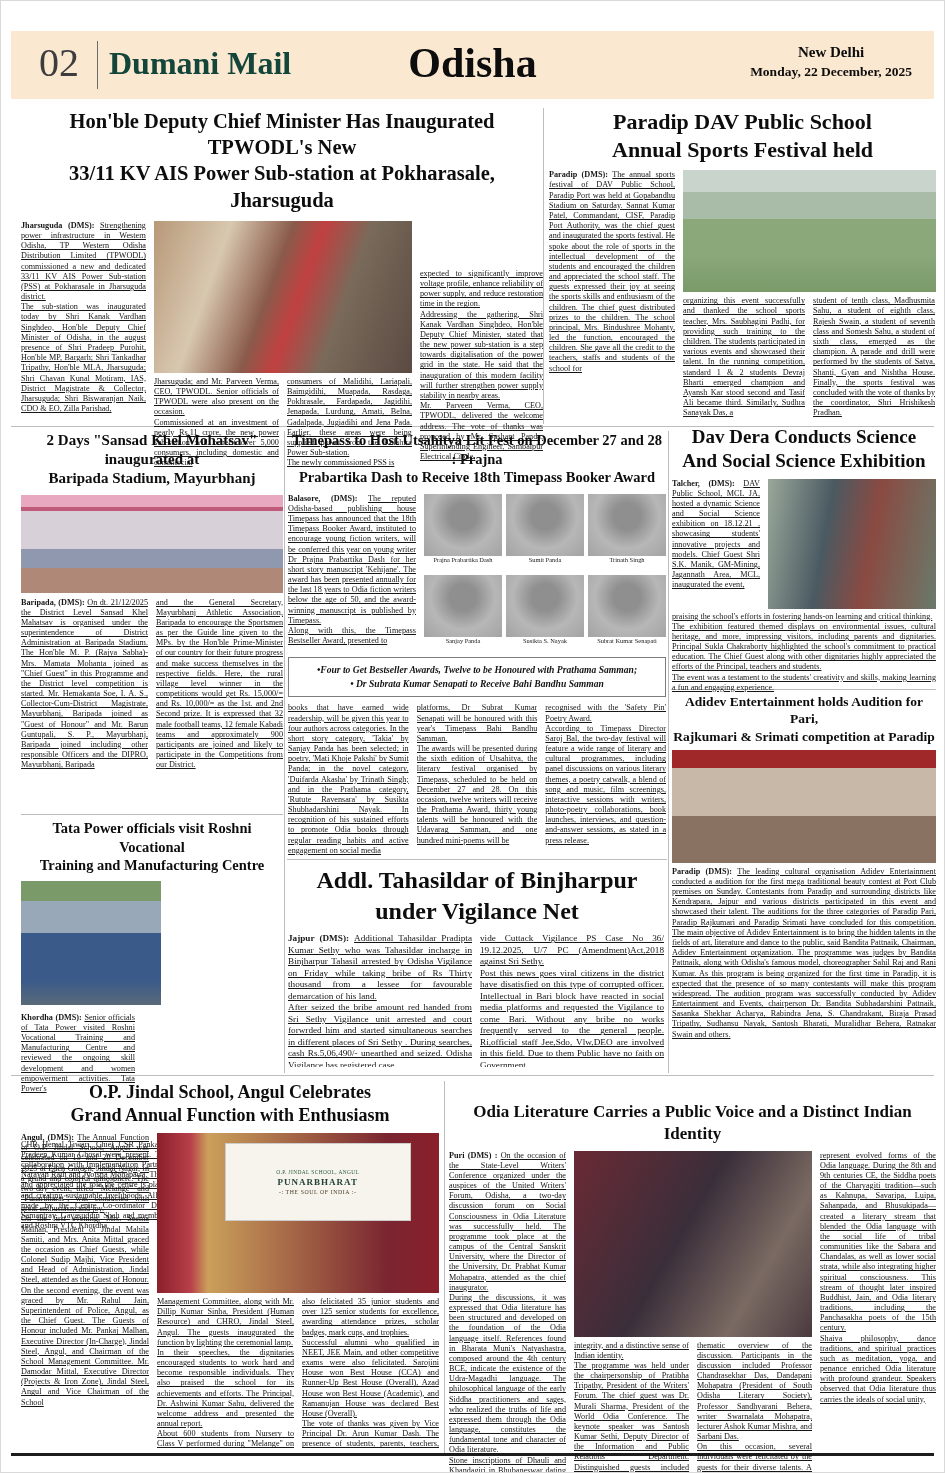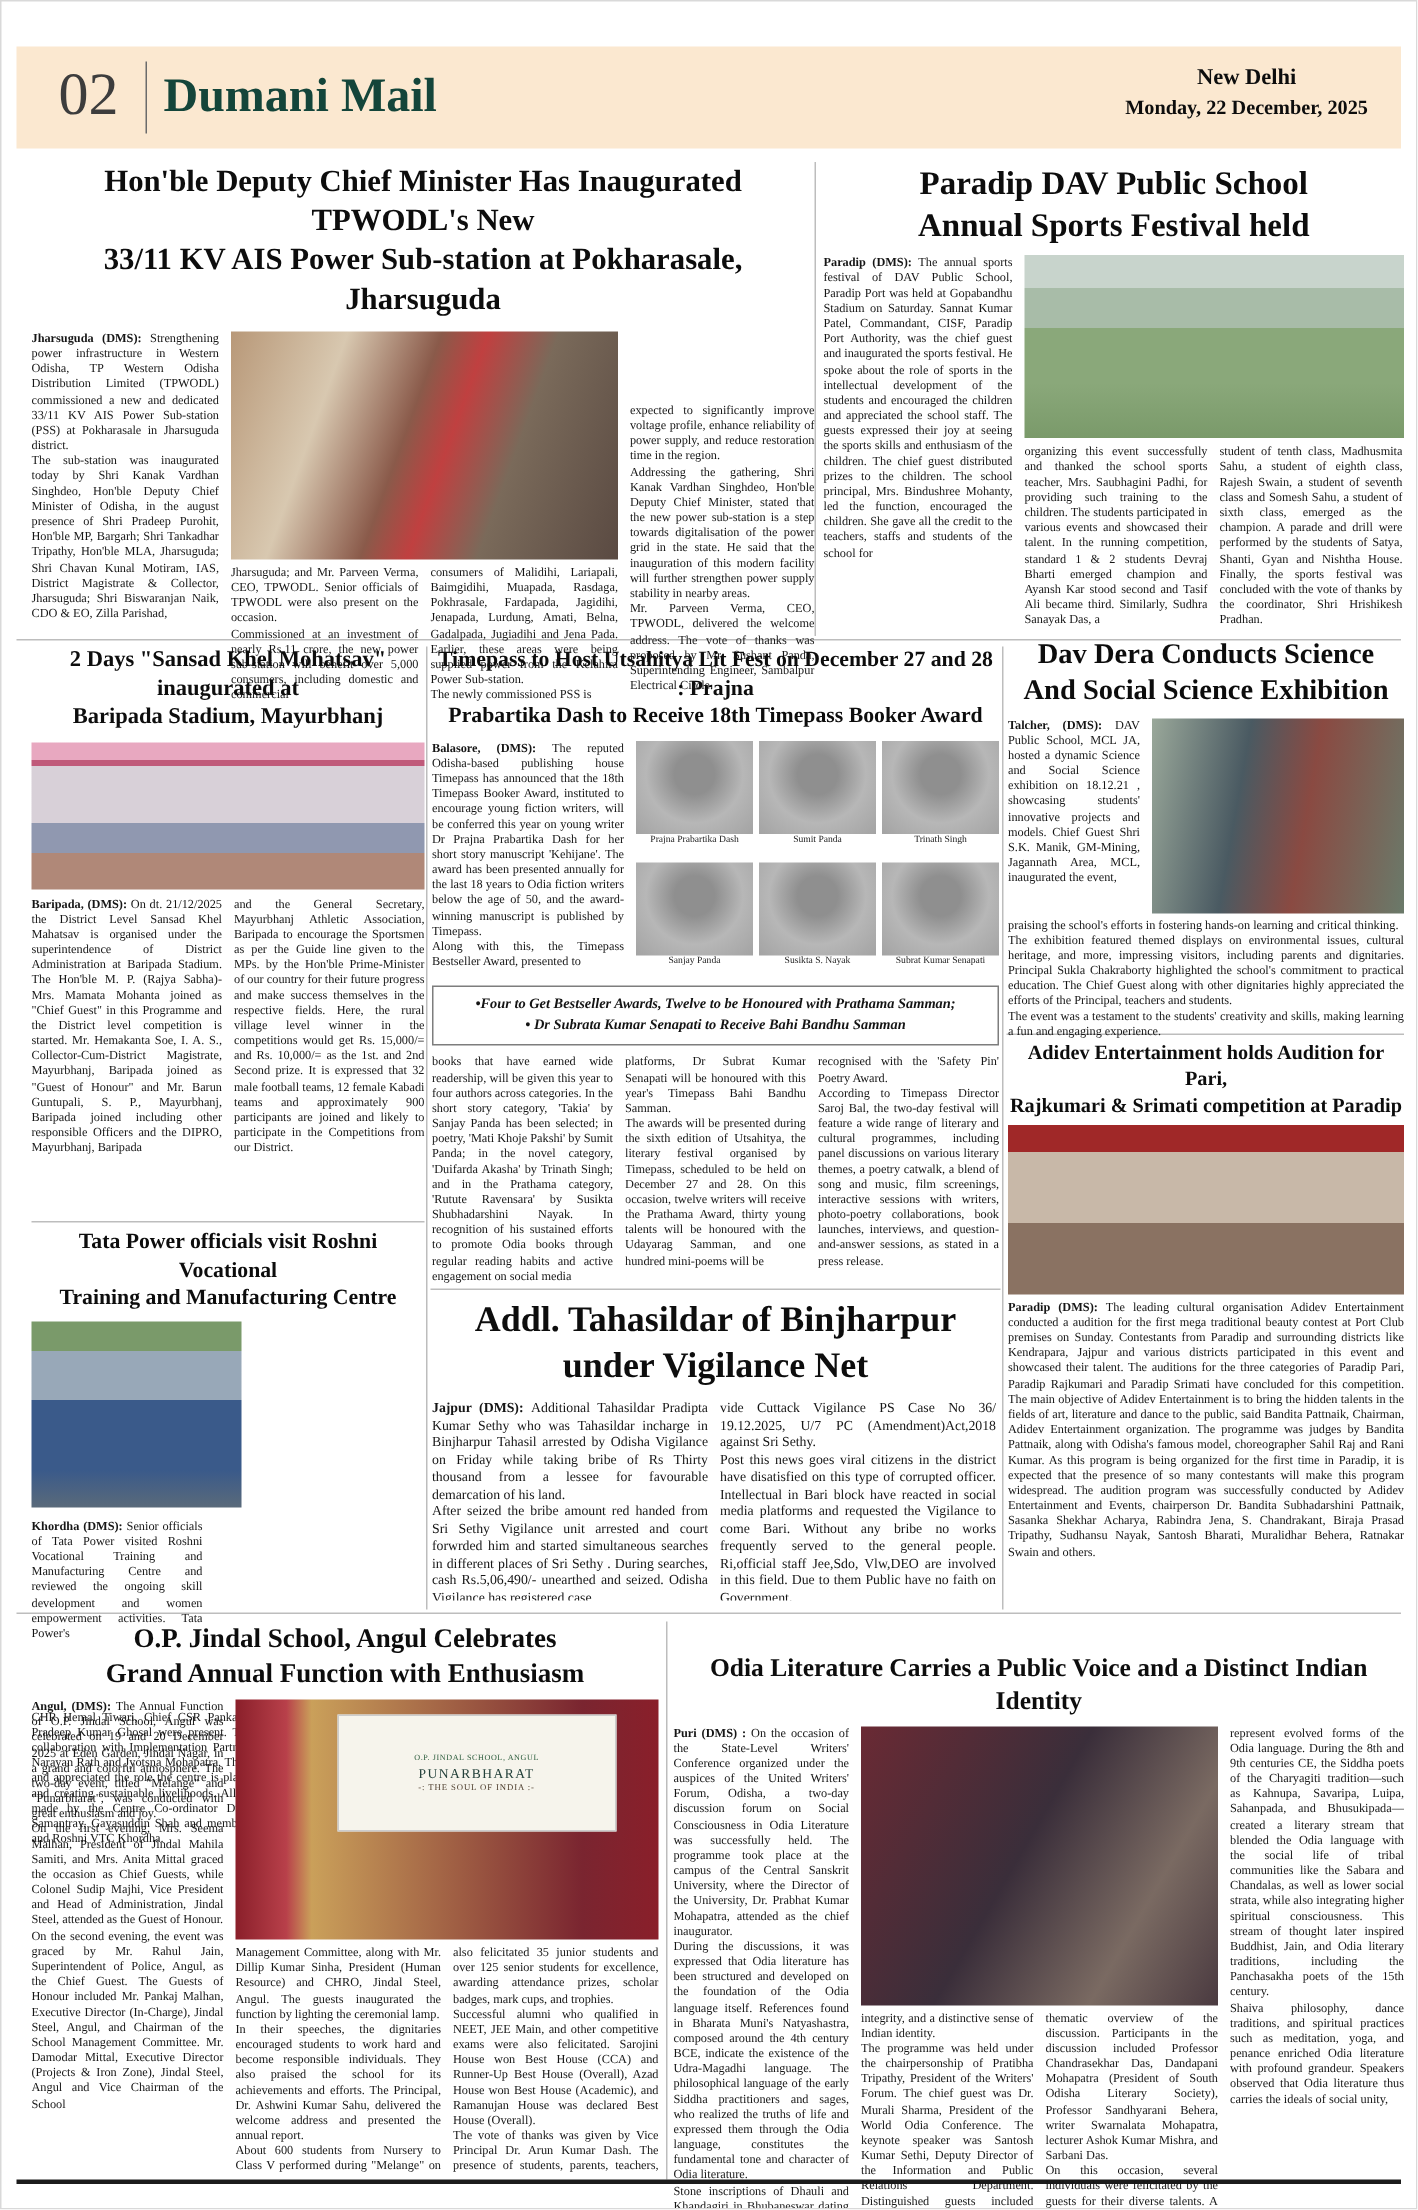--- a/index.html
+++ b/index.html
@@ -13,49 +13,50 @@
   .paper{position:absolute;left:98px;top:14px;font-size:32px;font-weight:bold;color:#14453a;}
   .section{position:absolute;left:0;right:0;top:8px;text-align:center;font-size:42px;font-weight:bold;color:#0d0d0d;}
   .mright{position:absolute;right:22px;top:12px;text-align:center;font-weight:bold;color:#0d0d0d;}
   .mcity{font-size:15px;line-height:1.3;}
   .mdate{font-size:13.5px;line-height:1.4;}
   
   .art{position:absolute;}
   .hl{font-weight:bold;text-align:center;white-space:pre-line;color:#0d0d0d;line-height:1.28;}
   .row{display:flex;gap:8px;}
   .bcol{font-size:8.2px;line-height:1.24;text-align:justify;color:#161616;overflow:hidden;}
-  .bt{white-space:pre-line;}
+  .bt{white-space:pre-line;text-decoration:underline;}
   .dl{font-weight:bold;}
   .photo{position:relative;overflow:hidden;background:#bbb;}
   .vr{position:absolute;width:1px;background:#bdbdbd;}
   .hr{position:absolute;height:1px;background:#bdbdbd;}
   .hrdark{position:absolute;height:3px;background:#1c1c1c;}
   
   .pgrid{display:grid;grid-template-columns:repeat(3,1fr);gap:4px;}
   .pcell{display:flex;flex-direction:column;}
   .pimg{height:62px;background:radial-gradient(circle at 50% 36%, #8f8f8f 0 24%, #b7b7b7 58%, #a3a3a3);}
   .pcap{font-size:6.4px;text-align:center;color:#222;line-height:1.3;height:9px;overflow:hidden;}
   
   .callout{border:1.5px solid #7d7d7d;padding:5px 8px;text-align:center;font-style:italic;font-weight:bold;font-size:9.6px;line-height:1.5;background:#fff;}
   
   .banner{position:absolute;left:24%;right:10%;top:6%;height:48%;background:#f6f4ec;border:1px solid #ccc;
           display:flex;flex-direction:column;align-items:center;justify-content:center;gap:2px;}
   .b1{font-size:5.4px;color:#2a5a3a;letter-spacing:.4px;}
-  .b2{font-size:9px;font-weight:normal;color:#23403a;letter-spacing:1px;}
+  .b2{font-size:9px;font-weight:bold;color:#23403a;letter-spacing:1px;}
   .b3{font-size:5.8px;color:#4a3a2a;letter-spacing:.6px;}
 </style>
 </head>
 <body>
 
 <div class="page">
 
   <div class="mast">
     <div class="pageno">02</div>
     <div class="mastdiv"></div>
     <div class="paper">Dumani Mail</div>
+    <div class="section">Odisha</div>
     <div class="mright">
       <div class="mcity">New Delhi</div>
       <div class="mdate">Monday, 22 December, 2025</div>
     </div>
   </div>
 
   <div class="hr" style="left:10px;top:425px;width:923px;"></div>
   <div class="hr" style="left:10px;top:1074px;width:923px;"></div>
   <div class="hr" style="left:20px;top:813px;width:262px;"></div>
   <div class="hr" style="left:286px;top:858px;width:380px;"></div>

